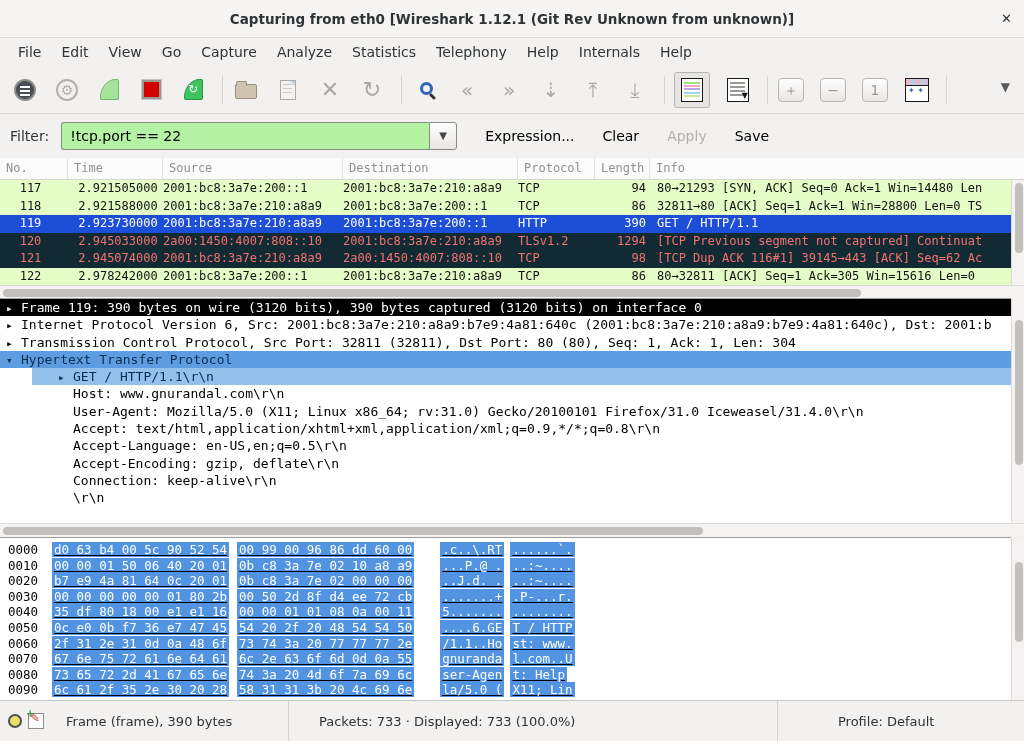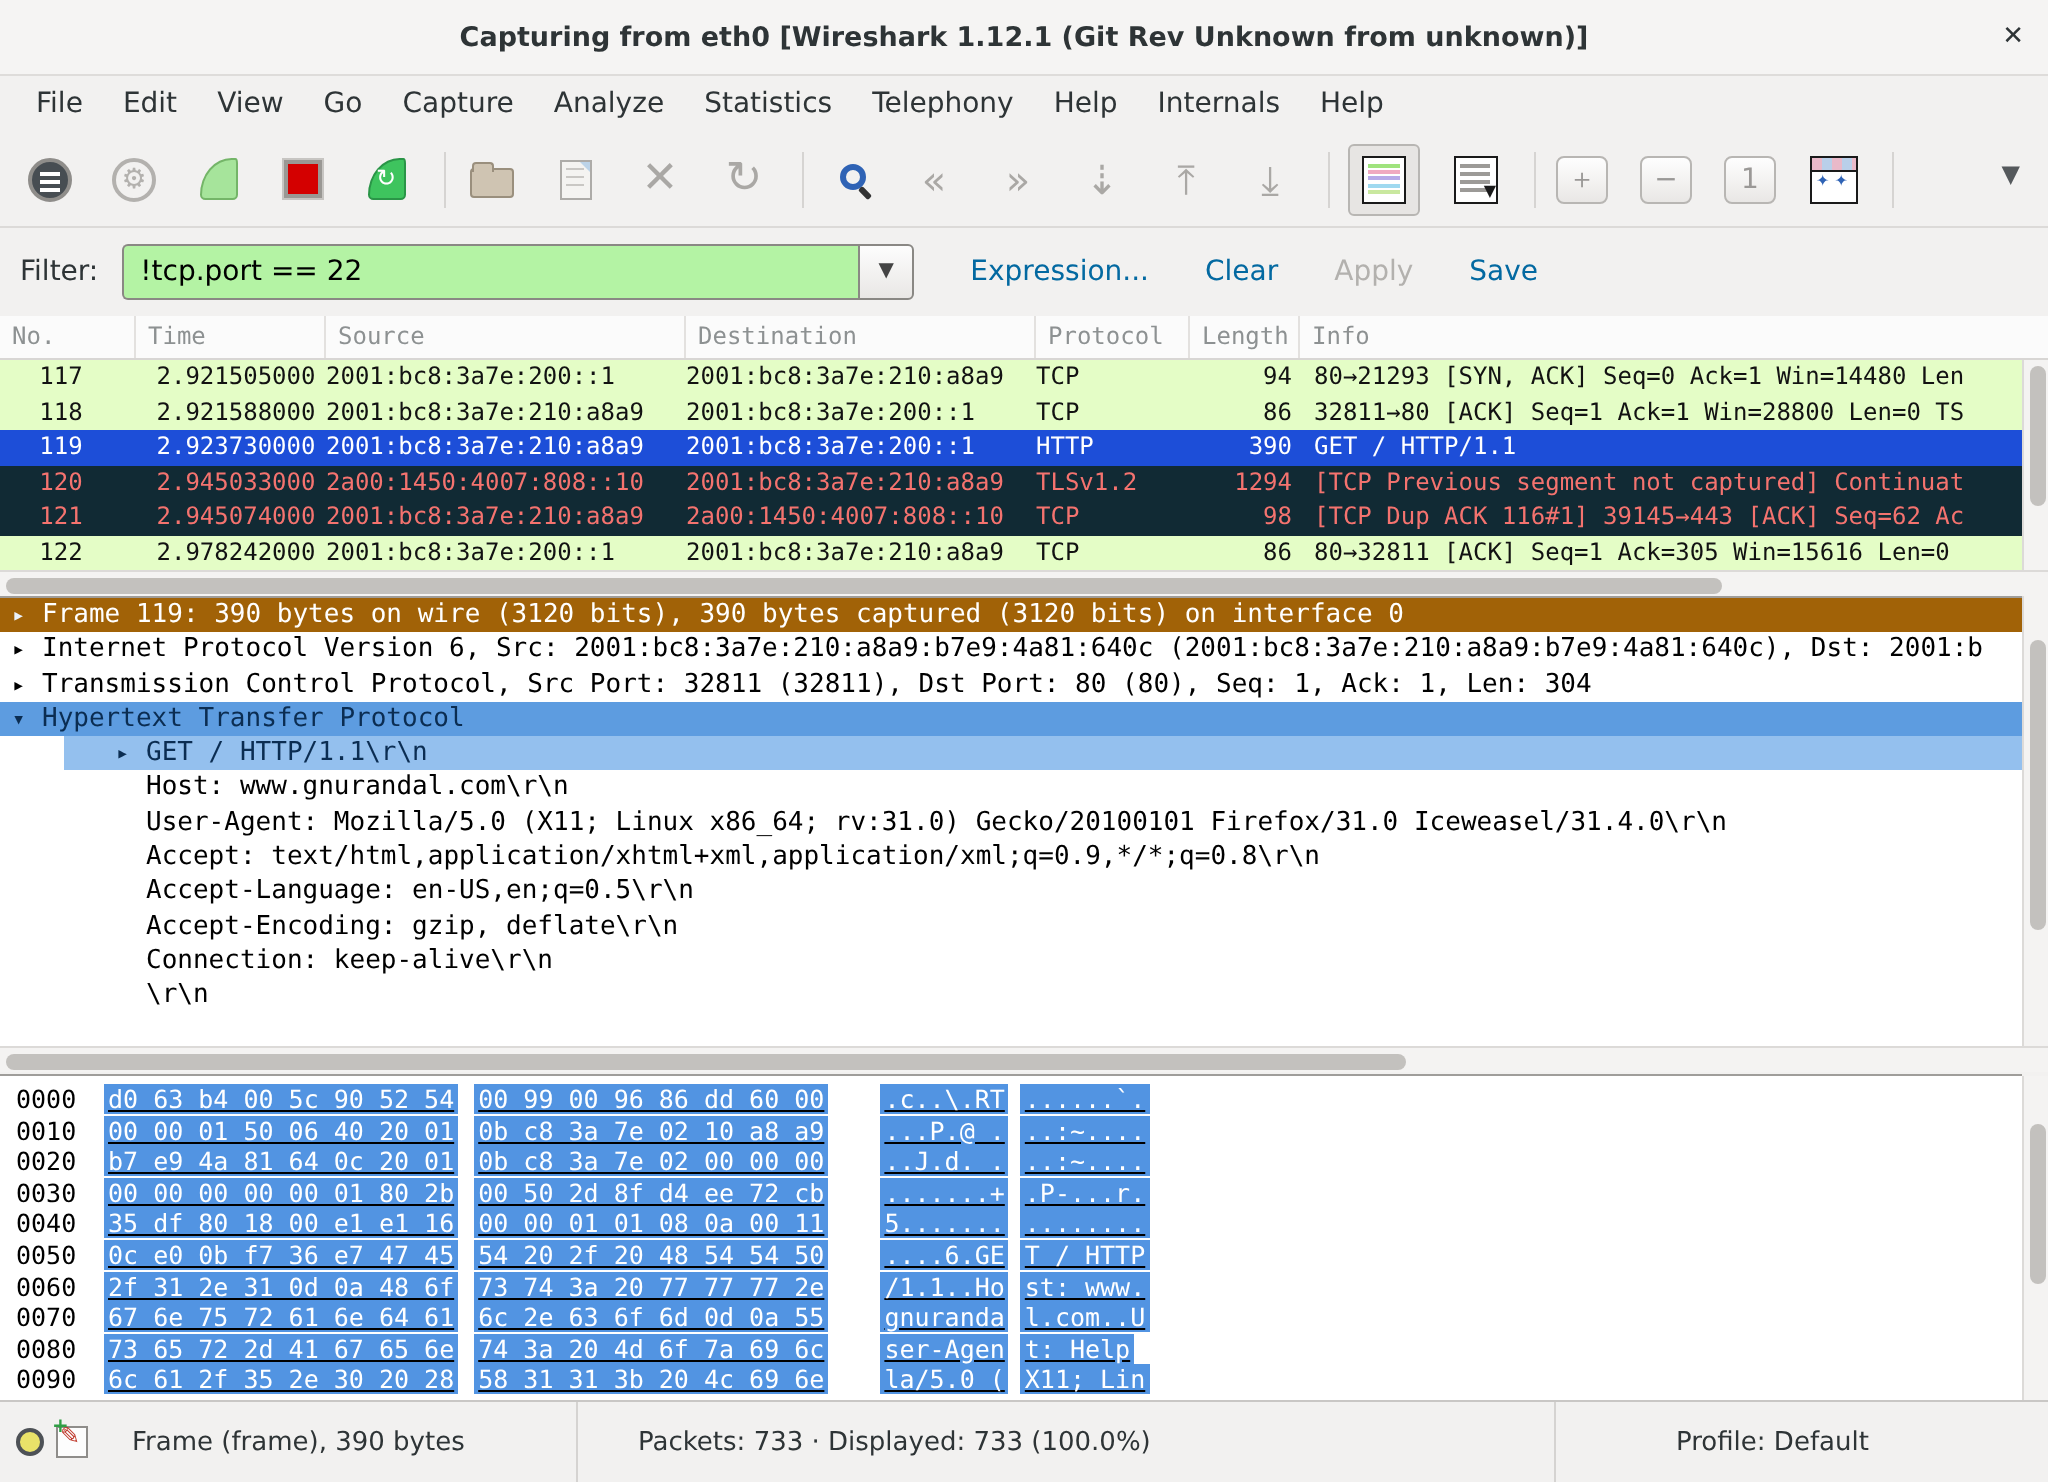--- a/index.html
+++ b/index.html
@@ -45,21 +45,21 @@
   .icon-resize { width:24px; height:24px; background:#fff; border:1px solid #1a1a1a; position:relative; }
   .icon-resize::before { content:""; position:absolute; left:0; top:0; width:100%; height:6px; background:repeating-linear-gradient(90deg,#e9b9c9 0 5px,#b9cfe9 5px 10px); border-bottom:1px solid #1a1a1a; }
   .icon-resize::after { content:"✦ ✦"; position:absolute; left:2px; top:7px; font-size:8px; color:#2f63b5; }
   #tb-more { position:absolute; right:14px; top:80px; font-size:12px; color:#55595c; }
 
   
   #filterbar { left:0; top:114px; width:1024px; height:44px; display:flex; align-items:center; background:#f2f1f0; }
   #filter-label { margin-left:10px; font-size:14px; color:#2e3436; }
   #filter-input { margin-left:12px; width:368px; height:28px; background:#b4f3a4; border:1px solid #8a8884; border-right:none; border-radius:3px 0 0 3px; font-family:"DejaVu Sans","Liberation Sans",sans-serif; font-size:14px; color:#000; padding:0 8px; outline:none; }
   #filter-drop { width:28px; height:28px; background:linear-gradient(#fdfdfd,#e9e7e5); border:1px solid #8a8884; border-radius:0 3px 3px 0; font-size:10px; color:#444; line-height:26px; text-align:center; }
-  .filter-btn { margin-left:28px; font-size:14px; color:#0369a1; }
+  .filter-btn { margin-left:28px; font-size:14px; color:#000000; }
   .filter-btn.disabled { color:#b3b1ae; }
 
   
   #plist-header { left:0; top:158px; width:1024px; height:22px; background:#fbfbfb; border-bottom:1px solid #d8d6d4; display:flex; font-family:"DejaVu Sans Mono","Liberation Mono",monospace; font-size:12px; color:#8d9192; line-height:21px; }
   .hc { border-right:1px solid #e3e1df; padding-left:6px; overflow:hidden; white-space:nowrap; }
   #plist-rows { left:0; top:180px; width:1011px; height:105px; overflow:hidden; background:#fff; }
   .pl-row { display:flex; height:17.5px; line-height:17.5px; font-family:"DejaVu Sans Mono","Liberation Mono",monospace; font-size:12px; white-space:nowrap; }
   .pl-row.http { background:#e4fdc6; color:#121212; }
   .pl-row.selected { background:#1d4ed8; color:#ffffff; }
   .pl-row.bad { background:#112a34; color:#f4736f; }
@@ -73,21 +73,21 @@
 
   
   .hscroll { height:13px; background:#f4f3f2; border-top:1px solid #dcdad8; }
   .hthumb { position:absolute; top:3px; height:8px; background:#c3c1be; border-radius:4px; }
   .vscroll { width:13px; background:#f4f3f2; border-left:1px solid #dcdad8; }
   .vthumb { position:absolute; left:3px; width:8px; background:#c3c1be; border-radius:4px; }
 
   
   #details { left:0; top:298px; width:1011px; height:225px; background:#ffffff; border-top:1px solid #9f9d9a; overflow:hidden; }
   .d-row { height:17.3px; line-height:17.3px; font-family:"DejaVu Sans Mono","Liberation Mono",monospace; font-size:13px; color:#000; white-space:nowrap; overflow:hidden; padding-left:6px; }
-  .d-row.sel-frame { background:#a16207; color:#ffffff; }
+  .d-row.sel-frame { background:#000000; color:#ffffff; }
   .d-row.sel-proto { background:#5d9ce0; color:#0b2d52; }
   .d-row.sel-child { background:#94c0ee; color:#0b2d52; }
   .d-row .tri { display:inline-block; width:15px; color:inherit; font-size:11px; }
   .d-row.sel-frame .tri { color:#eaf2fb; }
   .tri.c::before { content:"▸"; }
   .tri.e::before { content:"▾"; }
   .ind1 { padding-left:26px;margin-left:32px; }
   .noexp { display:inline-block; width:15px; }
 
   

